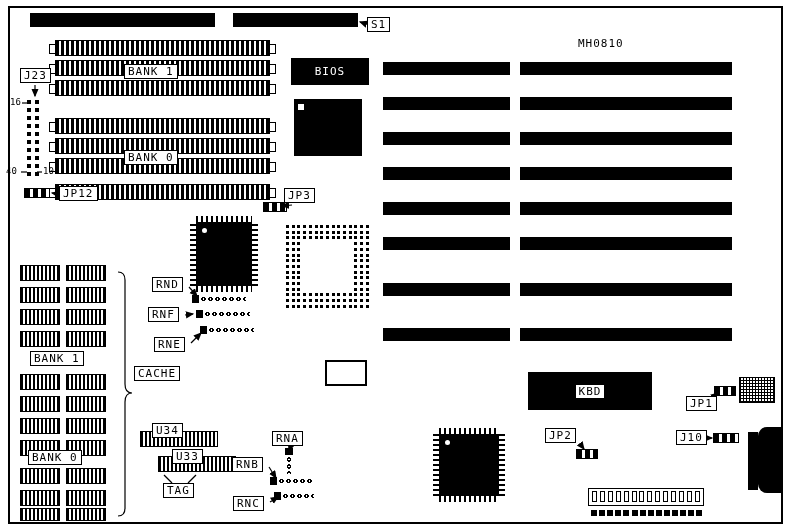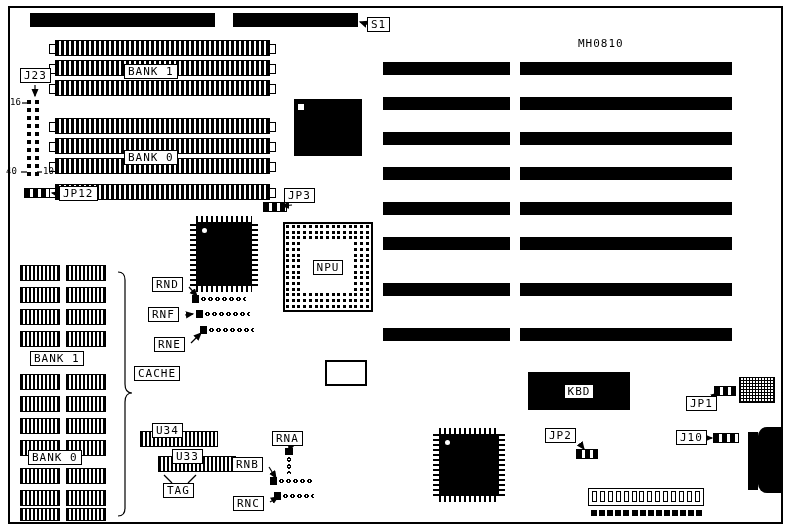--- a/index.html
+++ b/index.html
@@ -59,42 +59,42 @@
   <div class="lbl" style="left:20px;top:68px">J23</div>
   <div class="txt tiny" style="left:10px;top:97px">16</div>
   <div class="txt tiny" style="left:6px;top:166px">40</div>
   <div class="txt tiny" style="left:43px;top:166px">10</div>
 
   <div class="jmp" style="left:24px;top:188px;width:26px;height:10px"></div>
   <div class="lbl" style="left:59px;top:186px">JP12</div>
   <div class="jmp" style="left:263px;top:202px;width:24px;height:10px"></div>
   <div class="lbl" style="left:284px;top:188px">JP3</div>
 
+  <div class="chip" style="left:291px;top:58px;width:78px;height:27px">
+    <span class="wtxt">BIOS</span>
+  </div>
   <div class="blk" style="left:294px;top:99px;width:68px;height:57px"></div>
   <div class="dotw" style="left:298px;top:104px;width:6px;height:6px;border-radius:0"></div>
 
   <div class="qfp" style="left:190px;top:216px;width:68px;height:76px">
     <div class="st"></div>
     <div class="sb"></div>
     <div class="sl"></div>
     <div class="sr"></div>
     <div class="core"></div>
   </div>
   <div class="dotw" style="left:202px;top:228px;width:5px;height:5px"></div>
 
   <div class="lbl" style="left:152px;top:277px">RND</div>
   <div class="rnet" style="left:192px;top:294px;width:54px"></div>
   <div class="lbl" style="left:148px;top:307px">RNF</div>
   <div class="rnet" style="left:196px;top:309px;width:54px"></div>
   <div class="lbl" style="left:154px;top:337px">RNE</div>
   <div class="rnet" style="left:200px;top:325px;width:54px"></div>
 
-  <div class="outline" style="left:283px;top:222px;width:90px;height:90px;border-width:2px;display:flex;align-items:center;justify-content:center">
-    <span class="inlbl">NPU</span>
-  </div>
 
   <div class="outline" style="left:325px;top:360px;width:42px;height:26px;border-width:2px"></div>
 
   <div class="dotw" style="left:400px;top:486px;width:9px;height:9px"></div>
 
   <div class="qfp" style="left:433px;top:428px;width:72px;height:74px">
     <div class="st"></div>
     <div class="sb"></div>
     <div class="sl"></div>
     <div class="sr"></div>
@@ -112,21 +112,21 @@
   <div class="lbl" style="left:30px;top:351px">BANK 1</div>
   <div class="lbl" style="left:28px;top:450px">BANK 0</div>
   <div class="lbl" style="left:134px;top:366px">CACHE</div>
 
   <div class="dip" style="left:140px;top:431px;width:78px;height:16px"></div>
   <div class="lbl" style="left:152px;top:423px">U34</div>
   <div class="dip" style="left:158px;top:456px;width:78px;height:16px"></div>
   <div class="lbl" style="left:172px;top:449px">U33</div>
   <div class="lbl" style="left:163px;top:483px">TAG</div>
 
-  <div class="chip" style="left:528px;top:372px;width:102px;height:38px">
+  <div class="chip" style="left:528px;top:372px;width:124px;height:38px">
     <span class="inlbl">KBD</span>
   </div>
 
   <div class="lbl" style="left:545px;top:428px">JP2</div>
   <div class="jmp" style="left:576px;top:449px;width:22px;height:10px"></div>
   <div class="lbl" style="left:686px;top:396px">JP1</div>
   <div class="jmp" style="left:714px;top:386px;width:22px;height:10px"></div>
   <div class="hatch" style="left:739px;top:377px;width:36px;height:26px"></div>
   <div class="lbl" style="left:676px;top:430px">J10</div>
   <div class="jmp" style="left:713px;top:433px;width:26px;height:10px"></div>

